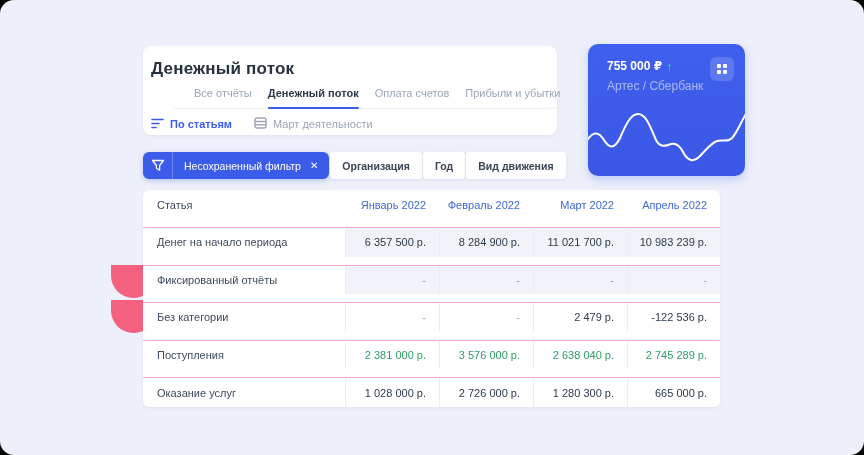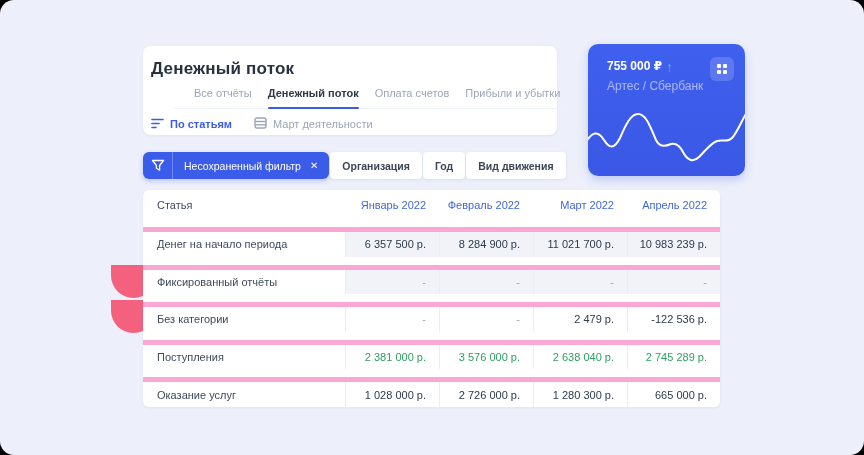--- a/index.html
+++ b/index.html
@@ -44,21 +44,21 @@
   
   .petal { position:absolute; width:45px; height:33px; background:#f4617e; border-radius:0 0 999px 999px; z-index:1; }
   .petal-1 { left:111px; top:265px; }
   .petal-2 { left:111px; top:300px; }
 
   
   .table-card { position:absolute; left:143px; top:190px; width:577px; height:217px; background:#fff;
     border-radius:6px; box-shadow:0 1px 3px rgba(45,65,120,.07); overflow:hidden; z-index:2;
     display:grid; grid-template-rows:29px repeat(5,1fr);gap:8px; }
   .tr { display:grid; grid-template-columns:202px 94px 94px 94px 93px; }
-  .tr.body { border-top:5px solid #f9a8d4; }
+  .tr.body { border-top:1px solid #f9a8d4; }
   .td, .th { display:flex; align-items:center; font-size:11px; }
   .th-label { padding-left:14px; color:#3d4a5c; }
   .th-col { justify-content:flex-end; padding-right:13px; color:#4168d4; white-space:nowrap; }
   .td-label { padding-left:14px; color:#3d4a5c; }
   .td-val { justify-content:flex-end; padding-right:13px; color:#2d3a4b; border-left:1px solid #e9edf5; white-space:nowrap; }
   .tr.shaded .td-val { background:#f1f3f9; }
   .tr.green .td-val { color:#2f9e63; }
   .td-val.dash { color:#9aa3b2; }
 </style>
 </head>

